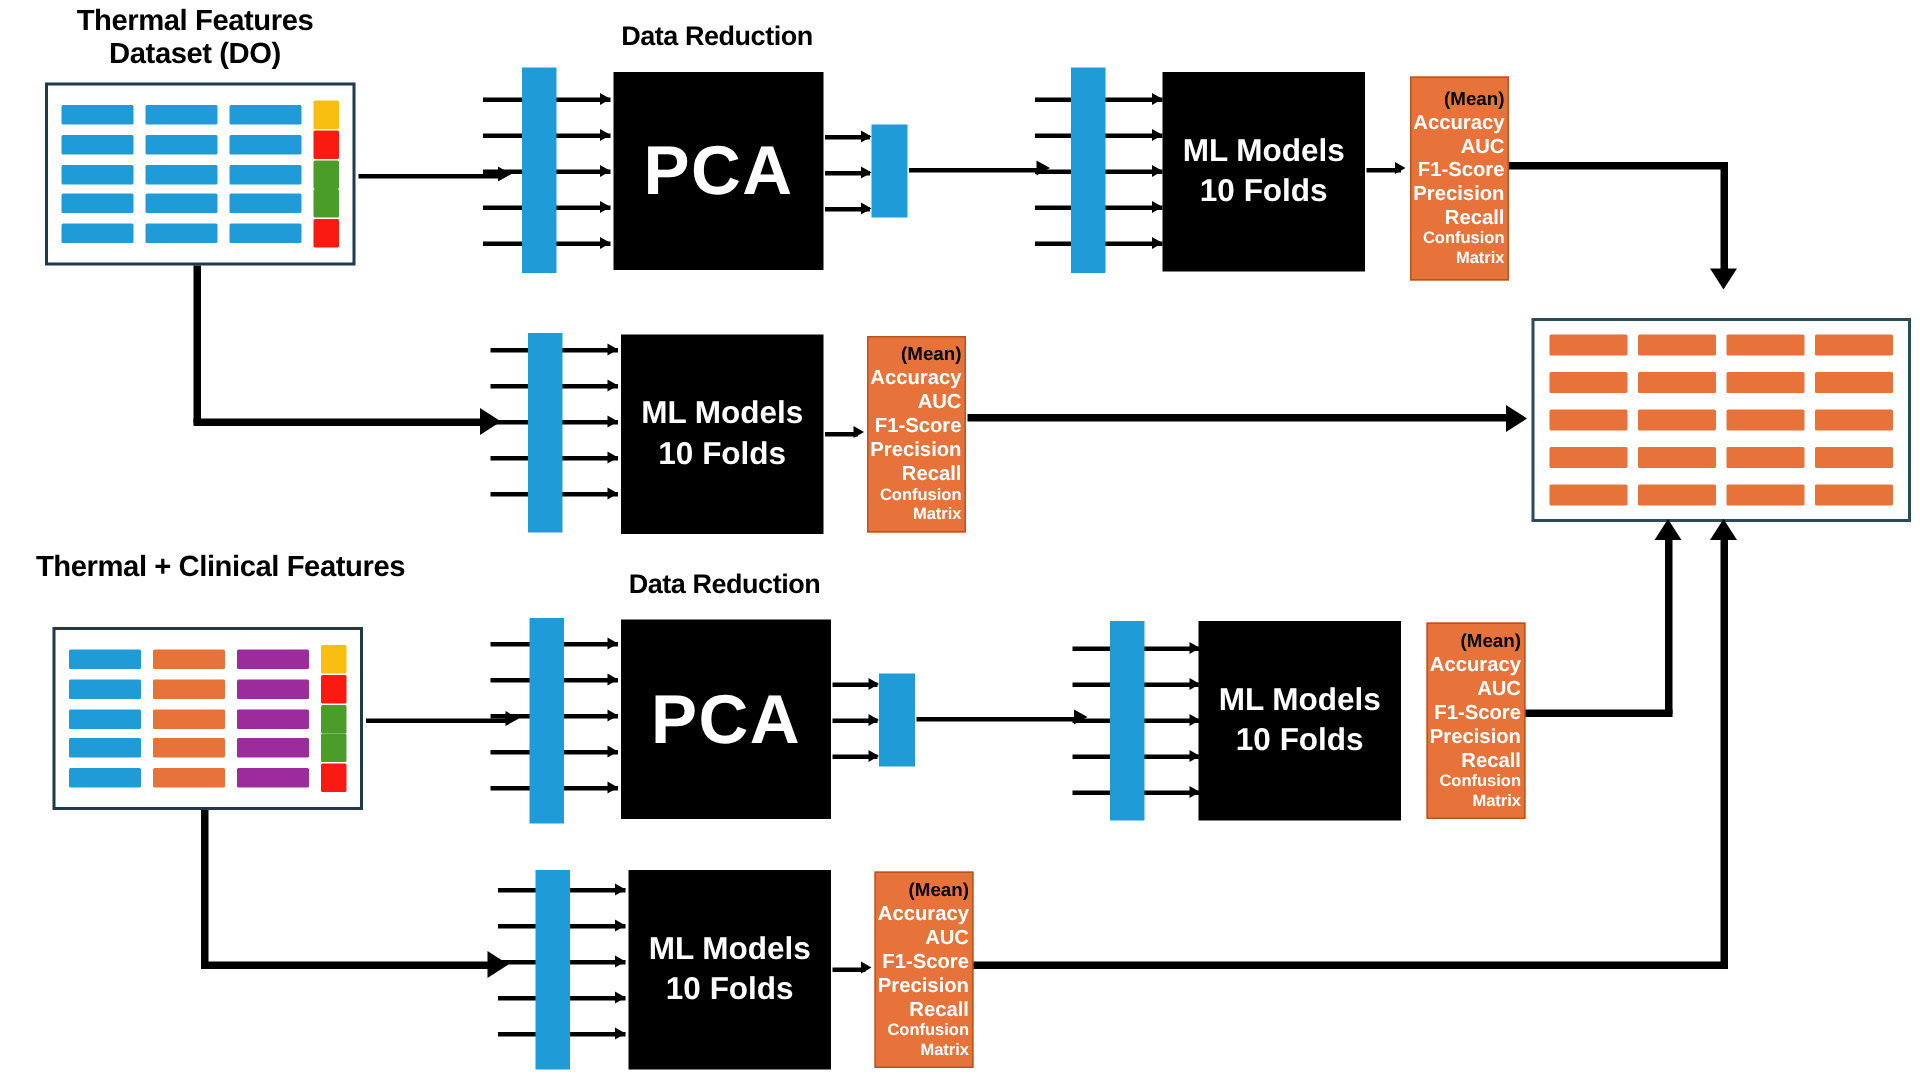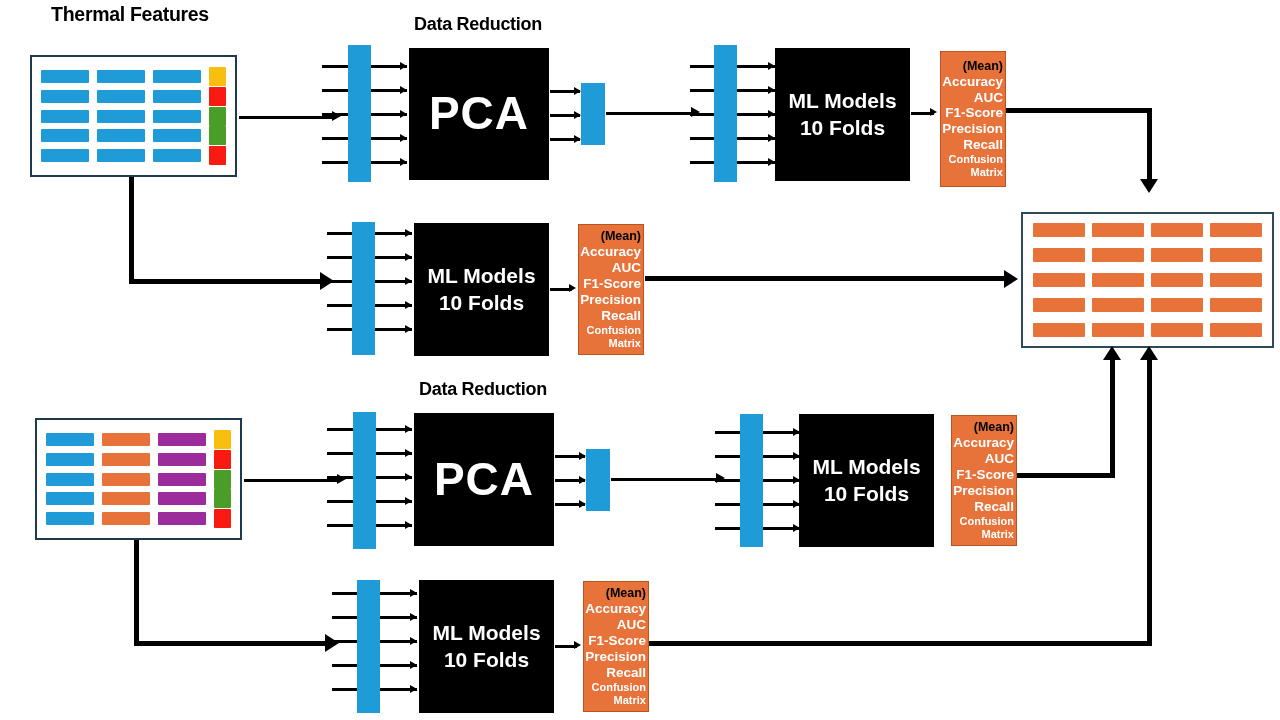--- a/index.html
+++ b/index.html
@@ -78,20 +78,21 @@
   .ar-r.sm{border-top:4px solid transparent;border-bottom:4px solid transparent;
         border-left:7px solid #000;}
 </style>
 </head>
 <body>
 
 <div id="stage">
 
   <div class="abs title t-ds" style="left:20px;top:4px;width:220px;">
     <div>Thermal Features</div>
+    <div>Dataset (DO)</div>
   </div>
 
   <div class="abs ds-box" id="ds-top" style="left:30px;top:55px;width:207px;height:122px;">
       <div class="ds-row">
         <div class="ds-cell" style="background: rgb(31, 156, 215); width: 56px; margin-right: 8px;"></div>
         <div class="ds-cell" style="background: rgb(31, 156, 215); width: 56px; margin-right: 8px;"></div>
         <div class="ds-cell" style="background: rgb(31, 156, 215); width: 56px; margin-right: 8px;"></div>
         <div class="ds-flag" style="background: rgb(249, 191, 16);"></div>
       </div>
       <div class="ds-row">
@@ -259,20 +260,21 @@
       </div>
       <div class="ct-row">
         <div class="ct-cell" style="background: rgb(232, 115, 58); width: 52px;"></div>
         <div class="ct-cell" style="background: rgb(232, 115, 58); width: 52px;"></div>
         <div class="ct-cell" style="background: rgb(232, 115, 58); width: 52px;"></div>
         <div class="ct-cell" style="background: rgb(232, 115, 58); width: 52px;"></div>
       </div>
     </div>
 
   <div class="abs title t-ds" style="left:2px;top:368px;width:290px;">
+    <div>Thermal + Clinical Features</div>
   </div>
 
   <div class="abs ds-box" id="ds-bot" style="left:35px;top:418px;width:207px;height:122px;">
       <div class="ds-row">
         <div class="ds-cell" style="background: rgb(31, 156, 215); width: 56px; margin-right: 8px;"></div>
         <div class="ds-cell" style="background: rgb(232, 115, 58); width: 56px; margin-right: 8px;"></div>
         <div class="ds-cell" style="background: rgb(156, 44, 156); width: 56px; margin-right: 8px;"></div>
         <div class="ds-flag" style="background: rgb(249, 191, 16);"></div>
       </div>
       <div class="ds-row">

